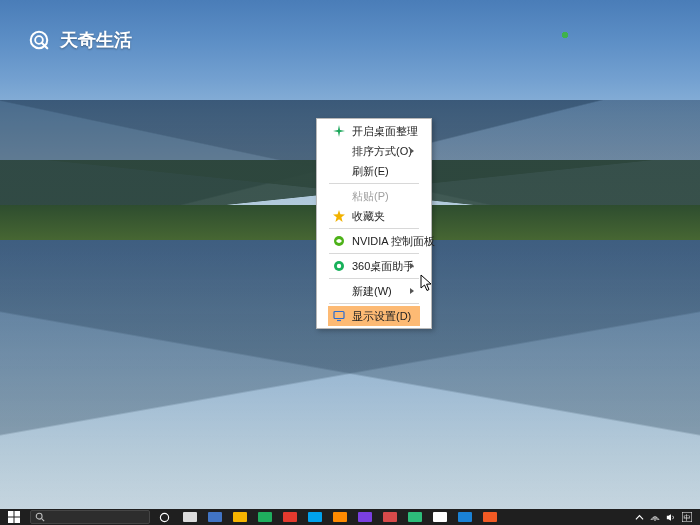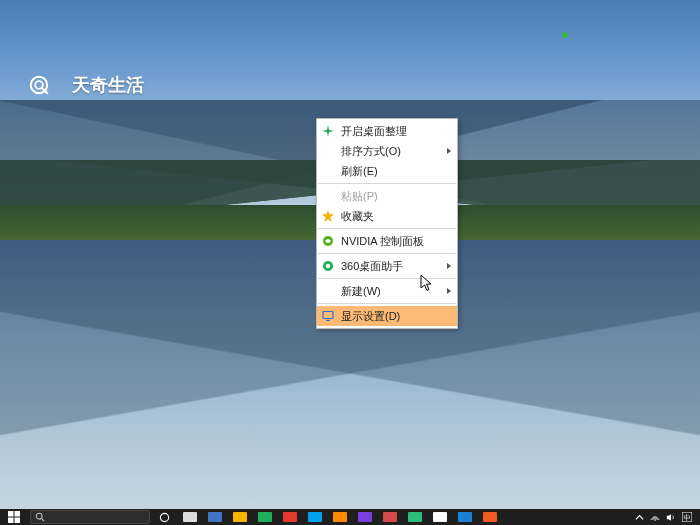--- a/index.html
+++ b/index.html
@@ -44,33 +44,32 @@
     background:
       linear-gradient(10deg, transparent 50%, rgba(70,95,110,.35) 50.5%),
       linear-gradient(-10deg, transparent 50%, rgba(70,95,110,.35) 50.5%),
       linear-gradient(#fff0,rgba(255,255,255,.12));
     mix-blend-mode:multiply;
   }
 
   
   .watermark {
     position:absolute; top:28px; left:28px;
-    display:flex; align-items:center; gap:22px;
+    display:flex; align-items:center; gap:10px;
     color:#fff; font-size:18px; font-weight:600;
     text-shadow:0 1px 2px rgba(0,0,0,.35);
-    margin-top:45px;
   }
   .watermark svg{display:block}
 
   
   .context-menu {
-    position:absolute; top:118px; left:316px; width:142px;
+    position:absolute; top:118px; left:316px; width:116px;
     background:#fff; border:1px solid #b8b8b8;
     box-shadow:2px 2px 5px rgba(0,0,0,.25);
-    font-size:11px; color:#222; padding:2px 0;
+    font-size:11px; color:#222; padding:2px 11px;
   }
   .menu-item {
     display:flex; align-items:center; height:20px; padding:0 18px 0 24px;
     position:relative; white-space:nowrap; cursor:default;
   }
   .menu-item .shortcut { margin-left:auto; color:#555; }
   .menu-item .arrow {
     position:absolute; right:6px; top:50%; transform:translateY(-50%);
     width:0;height:0;border-top:3px solid transparent;border-bottom:3px solid transparent;border-left:4px solid #555;
   }

